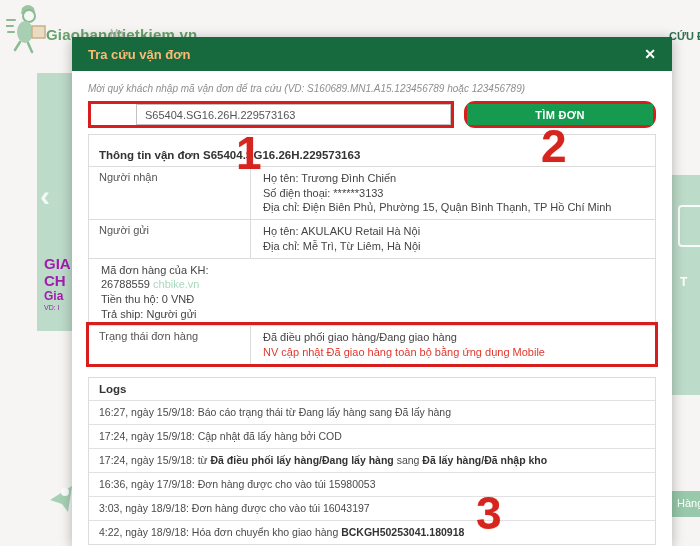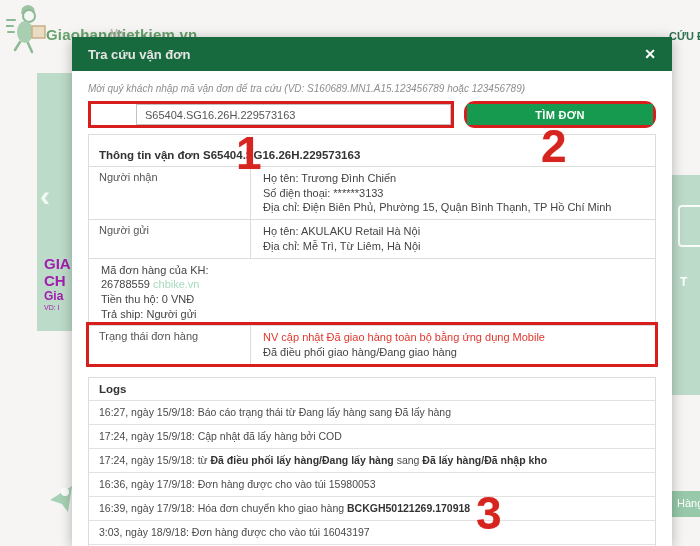--- a/index.html
+++ b/index.html
@@ -22,21 +22,21 @@
 
   .banner-right { position:absolute; left:672px; top:175px; width:28px; height:220px; background:#bddbc9; overflow:hidden; }
   .br-outline { position:absolute; left:6px; top:30px; width:30px; height:42px; border:2px solid rgba(255,255,255,.9); border-radius:4px; }
   .br-letter { position:absolute; left:8px; top:100px; color:#fff; font-weight:bold; font-size:12px; }
   .hang-box { position:absolute; left:672px; top:491px; height:26px; background:#97c9aa; color:#fff; font-size:11px; padding:6px 6px 0 5px; white-space:nowrap; }
   .plane-shape { position:absolute; left:48px; top:480px; }
 
   
   .modal { position:absolute; left:72px; top:37px; width:600px; height:509px; background:#fff; box-shadow:0 2px 12px rgba(0,0,0,.28); overflow:hidden; }
   .modal-header { height:34px; background:#176a3e; display:flex; align-items:center; justify-content:space-between; padding:0 16px; }
-  .modal-title { color:#e5e5e5; font-size:13px; font-weight:bold; }
+  .modal-title { color:#fdba74; font-size:13px; font-weight:bold; }
   .modal-close { color:#fff; font-size:14px; font-weight:bold; cursor:pointer; }
   .modal-body { padding:12px 16px 0 16px; }
   .instruction { font-size:10px; font-style:italic; color:#8e8e8e; margin-bottom:7px; }
 
   .search-row { display:flex; gap:10px; height:27px; margin-bottom:6px; }
   .annot-box { border:3px solid #d81d1d; }
   .input-annot { flex:1;padding-left:45px; }
   .input-annot input { width:100%; height:100%; border:1px solid #c2c2c2; padding:0 8px; font-size:11px; color:#555; font-family:"Liberation Sans",sans-serif; outline:none; }
   .button-annot { width:192px;border-radius:11px; }
   .find-btn { width:100%; height:100%; background:#169a4f; border:none; color:#fff; font-size:11px; font-weight:bold; letter-spacing:.3px; cursor:pointer; font-family:"Liberation Sans",sans-serif; }
@@ -145,35 +145,34 @@
             <div class="info-row">
               <div class="info-value">
                 <div class="line"><span>Mã đơn hàng của KH: 26788559</span><span class="seg-watermark"> chbike.vn</span></div>
                 <div class="line"><span>Tiền thu hộ: 0 VNĐ</span></div>
                 <div class="line"><span>Trả ship: Người gửi</span></div>
               </div>
             </div>
             <div class="info-row highlight">
               <div class="info-label">Trạng thái đơn hàng</div>
               <div class="info-value">
+                <div class="line"><span>Đã điều phối giao hàng/Đang giao hàng</span></div>
                 <div class="line"><span class="seg-red">NV cập nhật Đã giao hàng toàn bộ bằng ứng dụng Mobile</span></div>
-                <div class="line"><span>Đã điều phối giao hàng/Đang giao hàng</span></div>
               </div>
             </div>
           </div>
       </div>
 
       <div class="logs-table">
         <div class="logs-title">Logs</div>
         <div id="log-rows">
             <div class="log-row"><span>16:27, ngày 15/9/18: Báo cáo trạng thái từ Đang lấy hàng sang Đã lấy hàng</span></div>
             <div class="log-row"><span>17:24, ngày 15/9/18: Cập nhật đã lấy hàng bởi COD</span></div>
             <div class="log-row"><span>17:24, ngày 15/9/18: từ </span><span class="seg-bold">Đã điều phối lấy hàng/Đang lấy hàng</span><span> sang </span><span class="seg-bold">Đã lấy hàng/Đã nhập kho</span></div>
             <div class="log-row"><span>16:36, ngày 17/9/18: Đơn hàng được cho vào túi 15980053</span></div>
-            <div class="log-row"><span>16:39, ngày 17/9/18: Hóa đơn chuyển kho giao hàng </span><span class="seg-bold">BCKGH50121269.170918</span></div>
             <div class="log-row"><span>3:03, ngày 18/9/18: Đơn hàng được cho vào túi 16043197</span></div>
             <div class="log-row"><span>4:22, ngày 18/9/18: Hóa đơn chuyển kho giao hàng </span><span class="seg-bold">BCKGH50253041.180918</span></div>
           </div>
       </div>
     </div>
   </div>
 
   <div class="annot-num annot-1">1</div>
   <div class="annot-num annot-2">2</div>
   <div class="annot-num annot-3">3</div>

